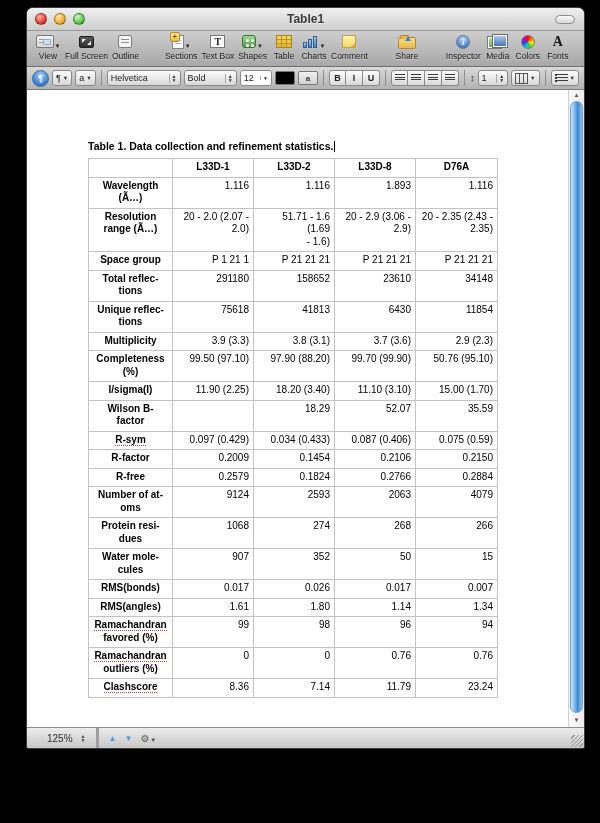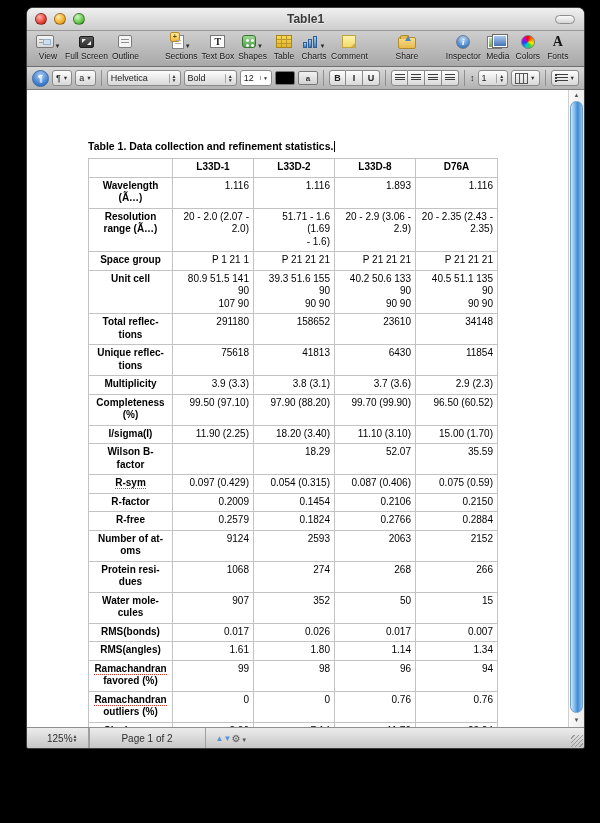--- a/index.html
+++ b/index.html
@@ -106,21 +106,21 @@
   .vscroll{flex:0 0 15px;position:relative;background:linear-gradient(to right,#fafafa,#ececec);border-left:1px solid #cfcfcf;}
   .sb-arrow{position:absolute;left:0;right:0;text-align:center;font-size:6px;color:#555;height:10px;line-height:10px;}
   .sb-arrow.up{top:0;}
   .sb-arrow.down{bottom:2px;}
   .sb-thumb{position:absolute;left:1px;right:1px;top:11px;bottom:14px;border-radius:7px;
     background:linear-gradient(to right,#cfe6fa,#63a8e6 45%,#3d8ad2 60%,#8fc2ec);border:1px solid #6f9fc8;box-sizing:border-box;}
   
   .statusbar{height:20px;flex:0 0 20px;background:linear-gradient(#ececec,#c7c7c7);border-top:1px solid #8f8f8f;
     display:flex;align-items:center;font-size:10px;color:#2e2e2e;position:relative;border-radius:0 0 2px 2px;}
   .ssep{width:1px;height:20px;background:#9f9f9f;flex:0 0 1px;}
-  .sgroup{display:flex;align-items:center;gap:0;padding:8px 10px;height:100%;}
+  .sgroup{display:flex;align-items:center;gap:8px;padding:8px 10px;height:100%;}
   .mini-stepper{display:flex;flex-direction:column;font-size:5px;line-height:4.5px;color:#444;}
   .navtri{font-size:8px;color:#5b93d6;}
   .gear{font-size:10px;color:#555;}
   .gear-dd{font-size:6px;color:#555;margin-left:1px;}
   .resize-grip{position:absolute;right:1px;bottom:1px;width:12px;height:12px;
     background:repeating-linear-gradient(135deg,transparent 0 2px,#9a9a9a 2px 3px);}
 </style>
 </head>
 <body>
 
@@ -349,31 +349,20 @@
 2.35)</td>
               </tr>
               <tr>
                 <th><span>Space group</span></th>
                 <td>P 1 21 1</td>
                 <td>P 21 21 21</td>
                 <td>P 21 21 21</td>
                 <td>P 21 21 21</td>
               </tr>
               <tr>
-                <th><span>Unit cell</span></th>
-                <td>80.9 51.5 141 90
-107 90</td>
-                <td>39.3 51.6 155 90
-90 90</td>
-                <td>40.2 50.6 133 90
-90 90</td>
-                <td>40.5 51.1 135 90
-90 90</td>
-              </tr>
-              <tr>
                 <th><span>Total reflec-</span>
 tions</th>
                 <td>291180</td>
                 <td>158652</td>
                 <td>23610</td>
                 <td>34148</td>
               </tr>
               <tr>
                 <th><span>Unique reflec-</span>
 tions</th>
@@ -388,41 +377,41 @@
                 <td>3.8 (3.1)</td>
                 <td>3.7 (3.6)</td>
                 <td>2.9 (2.3)</td>
               </tr>
               <tr>
                 <th><span>Completeness</span>
 (%)</th>
                 <td>99.50 (97.10)</td>
                 <td>97.90 (88.20)</td>
                 <td>99.70 (99.90)</td>
-                <td>96.50 (60.52)</td>
+                <td>50.76 (95.10)</td>
               </tr>
               <tr>
                 <th><span>I/sigma(I)</span></th>
                 <td>11.90 (2.25)</td>
                 <td>18.20 (3.40)</td>
                 <td>11.10 (3.10)</td>
                 <td>15.00 (1.70)</td>
               </tr>
               <tr>
                 <th><span>Wilson B-</span>
 factor</th>
                 <td></td>
                 <td>18.29</td>
                 <td>52.07</td>
                 <td>35.59</td>
               </tr>
               <tr>
                 <th><span class="msp">R-sym</span></th>
                 <td>0.097 (0.429)</td>
-                <td>0.054 (0.315)</td>
+                <td>0.034 (0.433)</td>
                 <td>0.087 (0.406)</td>
                 <td>0.075 (0.59)</td>
               </tr>
               <tr>
                 <th><span>R-factor</span></th>
                 <td>0.2009</td>
                 <td>0.1454</td>
                 <td>0.2106</td>
                 <td>0.2150</td>
               </tr>
@@ -432,21 +421,21 @@
                 <td>0.1824</td>
                 <td>0.2766</td>
                 <td>0.2884</td>
               </tr>
               <tr>
                 <th><span>Number of at-</span>
 oms</th>
                 <td>9124</td>
                 <td>2593</td>
                 <td>2063</td>
-                <td>2152</td>
+                <td>4079</td>
               </tr>
               <tr>
                 <th><span>Protein resi-</span>
 dues</th>
                 <td>1068</td>
                 <td>274</td>
                 <td>268</td>
                 <td>266</td>
               </tr>
               <tr>
@@ -507,23 +496,20 @@
     <div class="statusbar">
       <div class="sgroup" style="padding-left:20px">
         <span>125%</span>
         <span class="mini-stepper">
             <span>▲</span>
             <span>▼</span>
           </span>
       </div>
       <div class="ssep"></div>
       <div class="ssep"></div>
-      <div class="sgroup" style="width:95px;justify-content:center">
-          <span>Page 1 of 2</span>
-        </div>
       <div class="ssep"></div>
       <div class="sgroup">
         <span class="navtri">▲</span>
         <span class="navtri">▼</span>
         <span class="gear">⚙<span class="gear-dd">▼</span></span>
       </div>
       <div class="resize-grip"></div>
     </div>
 
   </div>

